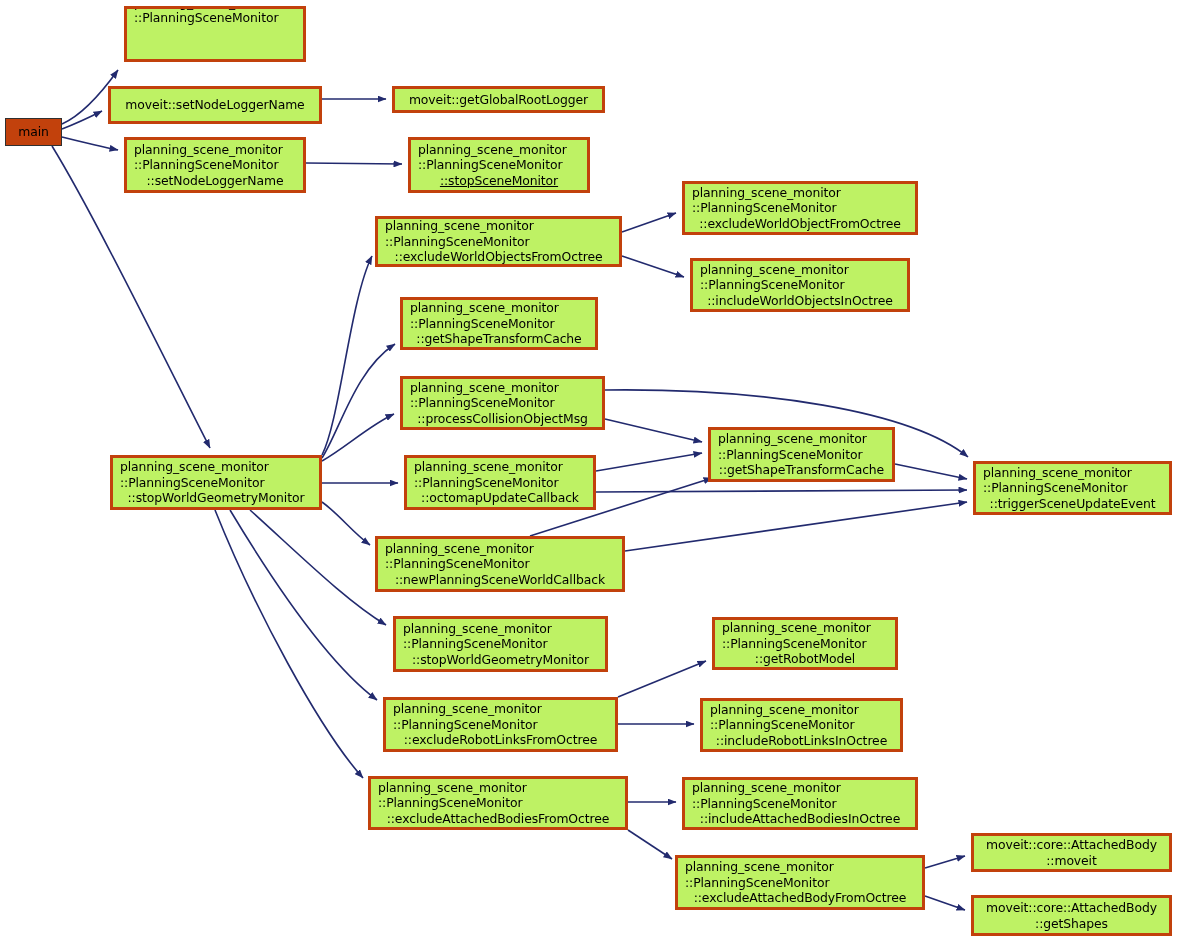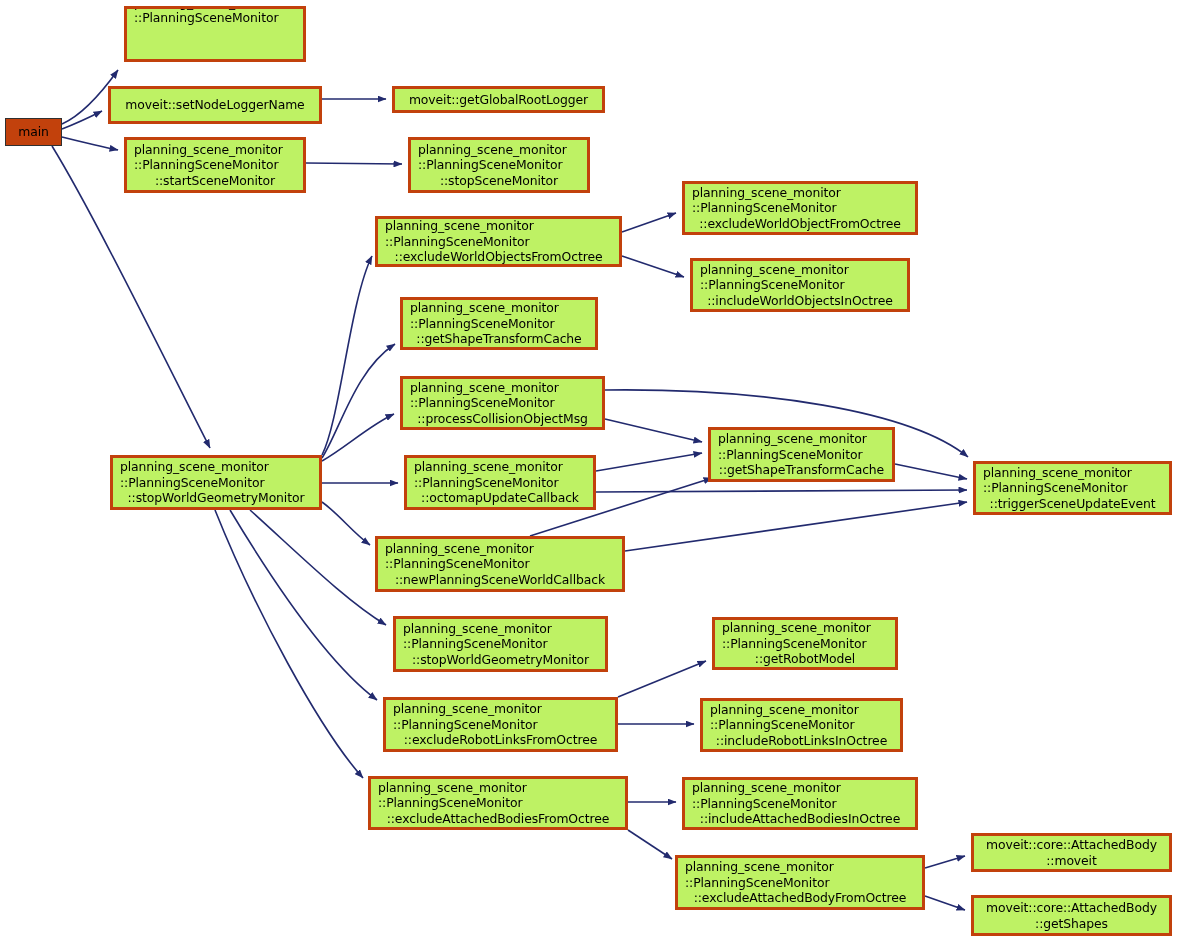--- a/index.html
+++ b/index.html
@@ -109,26 +109,26 @@
       </div>
       <div class="node center-text" style="left: 108px; top: 86px; width: 214px; height: 38px;">
         <span class="line l1">moveit::setNodeLoggerName</span>
       </div>
       <div class="node center-text" style="left: 392px; top: 86px; width: 213px; height: 27px;">
         <span class="line l1">moveit::getGlobalRootLogger</span>
       </div>
       <div class="node" style="left: 124px; top: 137px; width: 182px; height: 56px;">
         <span class="line l1">planning_scene_monitor</span>
         <span class="line l2">::PlanningSceneMonitor</span>
-        <span class="line l3" style="align-self: center; padding-left: 0px;">::startSceneMonitor</span>
+        <span class="line l3" style="align-self: center; padding-left: 0px;">::setNodeLoggerName</span>
       </div>
       <div class="node" style="left: 408px; top: 137px; width: 182px; height: 56px;">
         <span class="line l1">planning_scene_monitor</span>
         <span class="line l2">::PlanningSceneMonitor</span>
-        <span class="line l3" style="align-self: center; padding-left: 0px;">::stopSceneMonitor</span>
+        <span class="line l3" style="align-self: center; padding-left: 0px; text-decoration: underline;">::stopSceneMonitor</span>
       </div>
       <div class="node" style="left: 375px; top: 216px; width: 247px; height: 51px;">
         <span class="line l1">planning_scene_monitor</span>
         <span class="line l2">::PlanningSceneMonitor</span>
         <span class="line l3">::excludeWorldObjectsFromOctree</span>
       </div>
       <div class="node" style="left: 682px; top: 181px; width: 236px; height: 54px;">
         <span class="line l1">planning_scene_monitor</span>
         <span class="line l2">::PlanningSceneMonitor</span>
         <span class="line l3">::excludeWorldObjectFromOctree</span>

